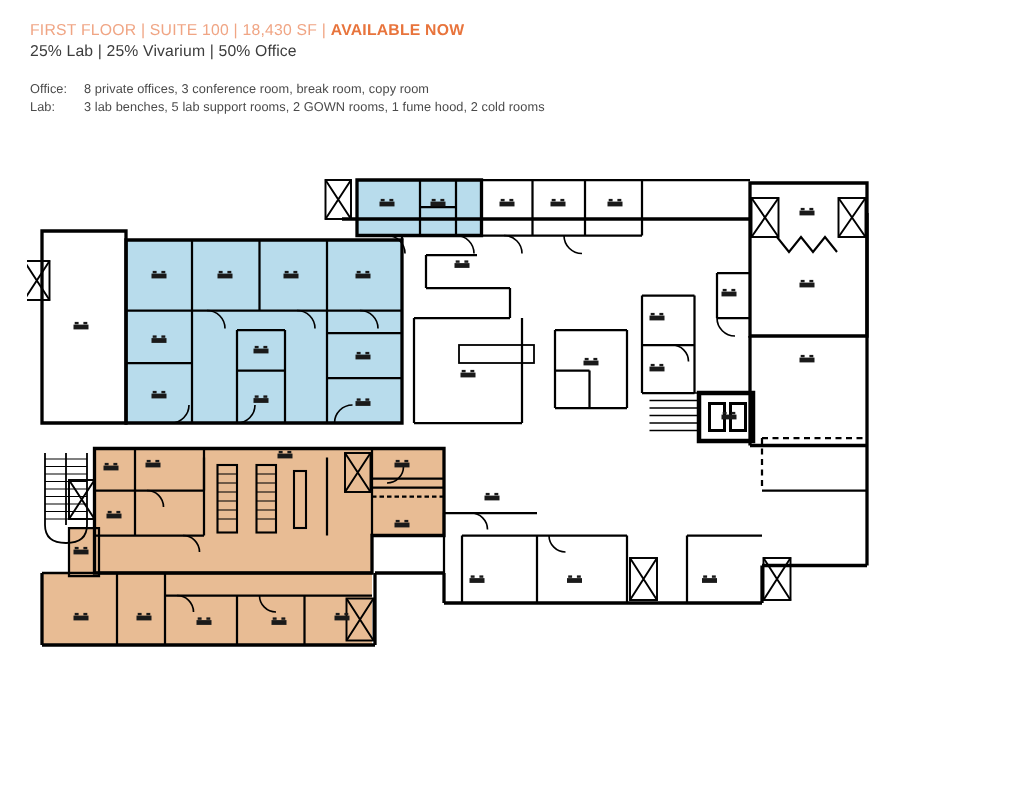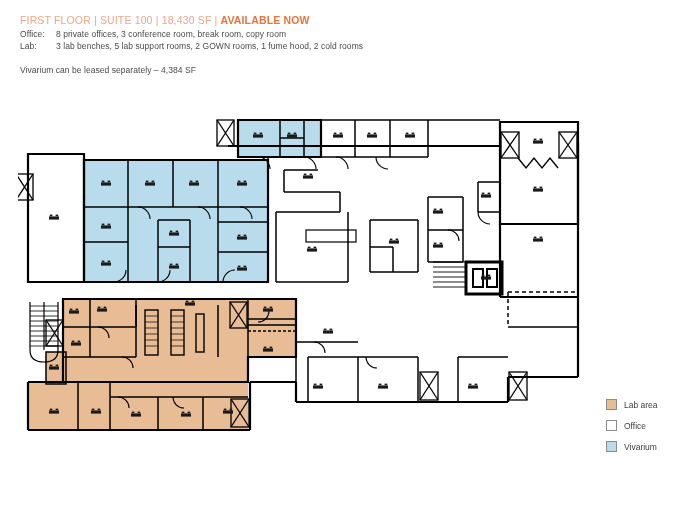--- a/index.html
+++ b/index.html
@@ -102,42 +102,28 @@
 </style>
 </head>
 <body>
 
 <div id="page">
 
   <div class="header">
 
     <div class="subline1"><span class="sub-orange-light">FIRST FLOOR</span><span class="sub-orange-light"> | </span><span class="sub-orange-light">SUITE 100</span><span class="sub-orange-light"> | </span><span class="sub-orange-light">18,430 SF</span><span class="sub-orange-light"> | </span><span class="sub-orange-bold">AVAILABLE NOW</span></div>
 
+    <div class="subline2">25% Lab | 25% Vivarium | 50% Office</div>
 
     <div class="detail-row"><span class="detail-label">Office:</span><span>8 private offices, 3 conference room, break room, copy room</span></div>
 
     <div class="detail-row"><span class="detail-label">Lab:</span><span>3 lab benches, 5 lab support rooms, 2 GOWN rooms, 1 fume hood, 2 cold rooms</span></div>
 
-    <div class="note">Vivarium can be leased separately – 4,384 SF</div>
   </div>
 
-  <div class="legend">
-    <div class="legend-row">
-      <span class="swatch" style="background:#e8bc94;"></span>
-      <span class="legend-label">Lab area</span>
-    </div>
-    <div class="legend-row">
-      <span class="swatch" style="background:#ffffff;"></span>
-      <span class="legend-label">Office</span>
-    </div>
-    <div class="legend-row">
-      <span class="swatch" style="background:#b8dcec;"></span>
-      <span class="legend-label">Vivarium</span>
-    </div>
-  </div>
 
   <div id="plan">
     <svg width="580" height="350" viewBox="0 0 580 350" xmlns="http://www.w3.org/2000/svg">
 
       <defs>
         <g id="deskGlyph">
           <rect x="-5" y="-1.6" width="10" height="3.2" fill="#1a1a1a"></rect>
           <rect x="-4.2" y="-3.4" width="2.6" height="1.6" fill="#1a1a1a"></rect>
           <rect x="1.6" y="-3.4" width="2.6" height="1.6" fill="#1a1a1a"></rect>
         </g>

